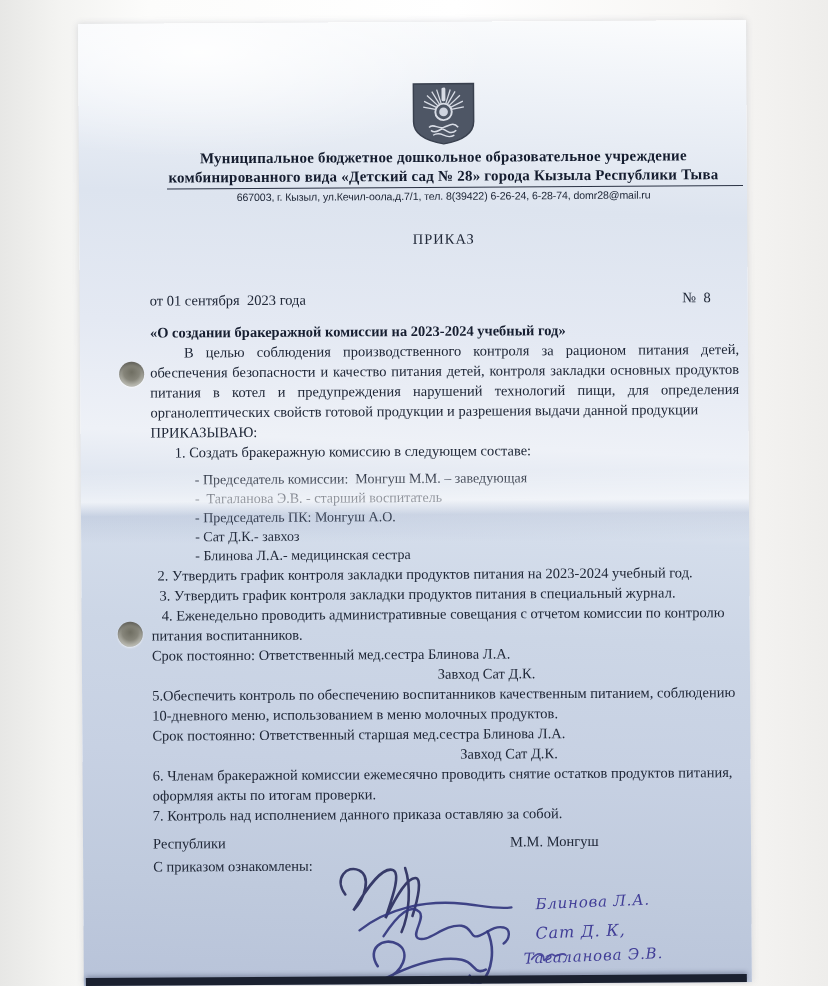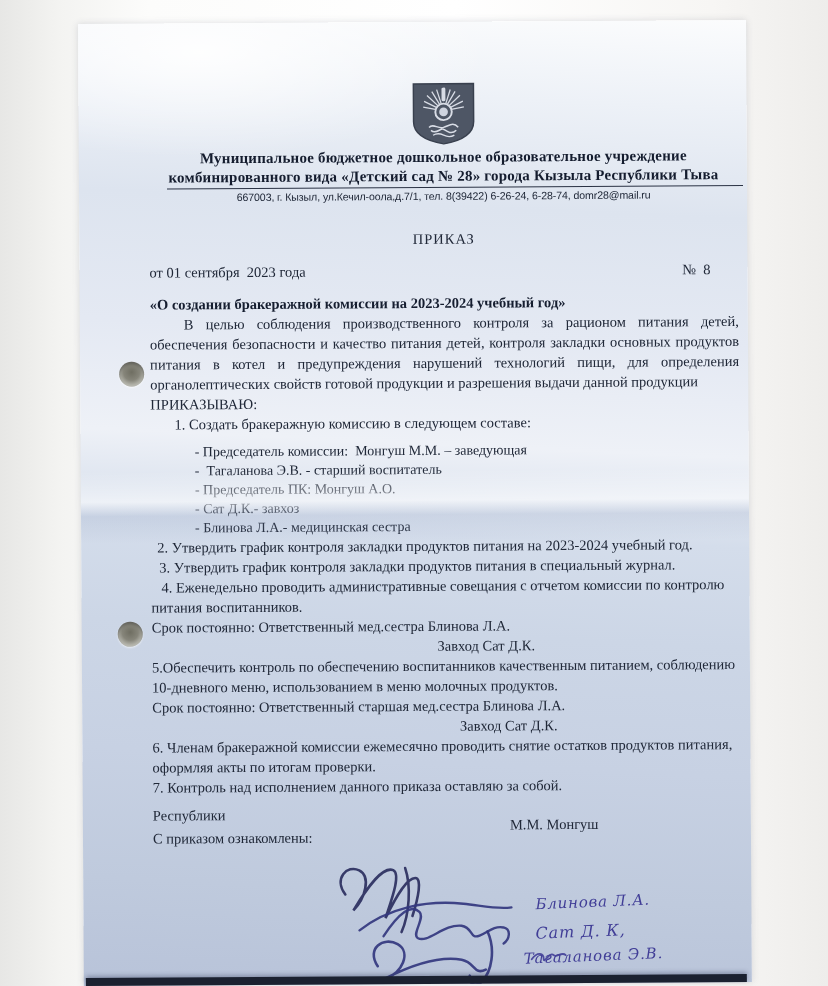--- a/index.html
+++ b/index.html
@@ -47,24 +47,24 @@
   .item2{margin-top:5px;text-indent:6px;}
   .item3{margin-top:8px;text-indent:8px;}
   .item4{margin-top:8px;text-indent:10px;}
   .term1{margin-top:2px;}
   .zav1{margin-top:7px;text-align:center;transform:translateX(40px);}
   .item5{margin-top:3px;}
   .term2{margin-top:14px;}
   .zav2{margin-top:7px;text-align:center;transform:translateX(62px);}
   .item6{margin-top:6px;}
   .item7{margin-top:4px;}
-  .pre{white-space:pre-wrap;}
+  .pre{white-space:pre-wrap;margin-top:28px;}
 
   .signrow{margin-top:8px;position:relative;height:20px;font-size:14.5px;line-height:20px;}
-  .signrow .name{position:absolute;left:357px;top:11px;}
+  .signrow .name{position:absolute;left:357px;top:0;}
   .ackrow{margin-top:3px;font-size:14.5px;line-height:20px;}
 
   .hand{position:absolute;font-family:"DejaVu Serif","Liberation Serif",serif;font-style:italic;
     color:#413e97;font-size:15px;letter-spacing:.8px;transform:rotate(-2deg);white-space:pre;}
   .hw1{left:452px;top:872px;}
   .hw2{left:452px;top:901px;font-size:16px;}
   .hw3{left:440px;top:926px;}
   .siglayer{position:absolute;left:0;top:0;width:668px;height:962px;pointer-events:none;}
 </style>
 </head>

